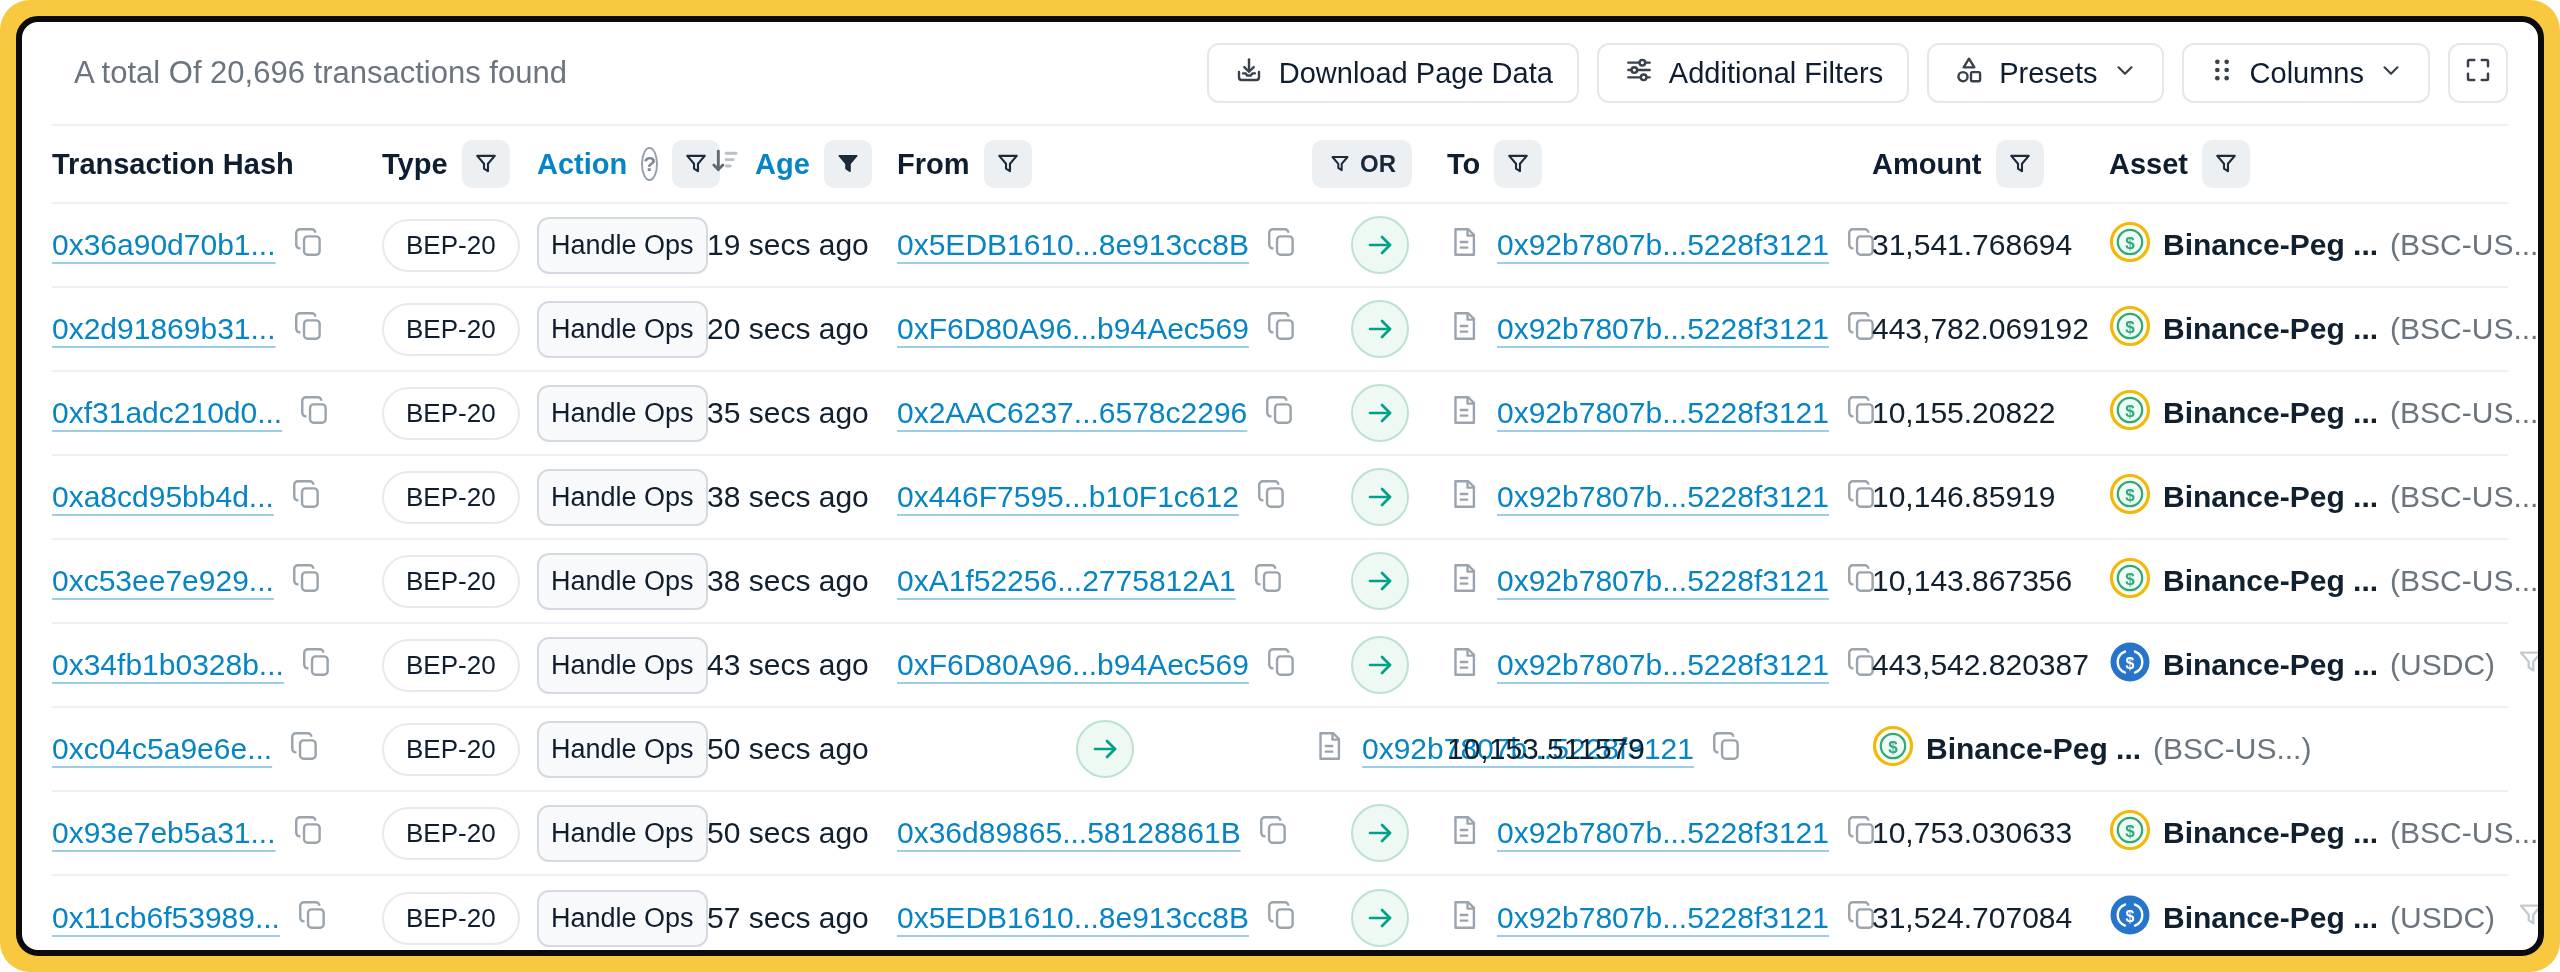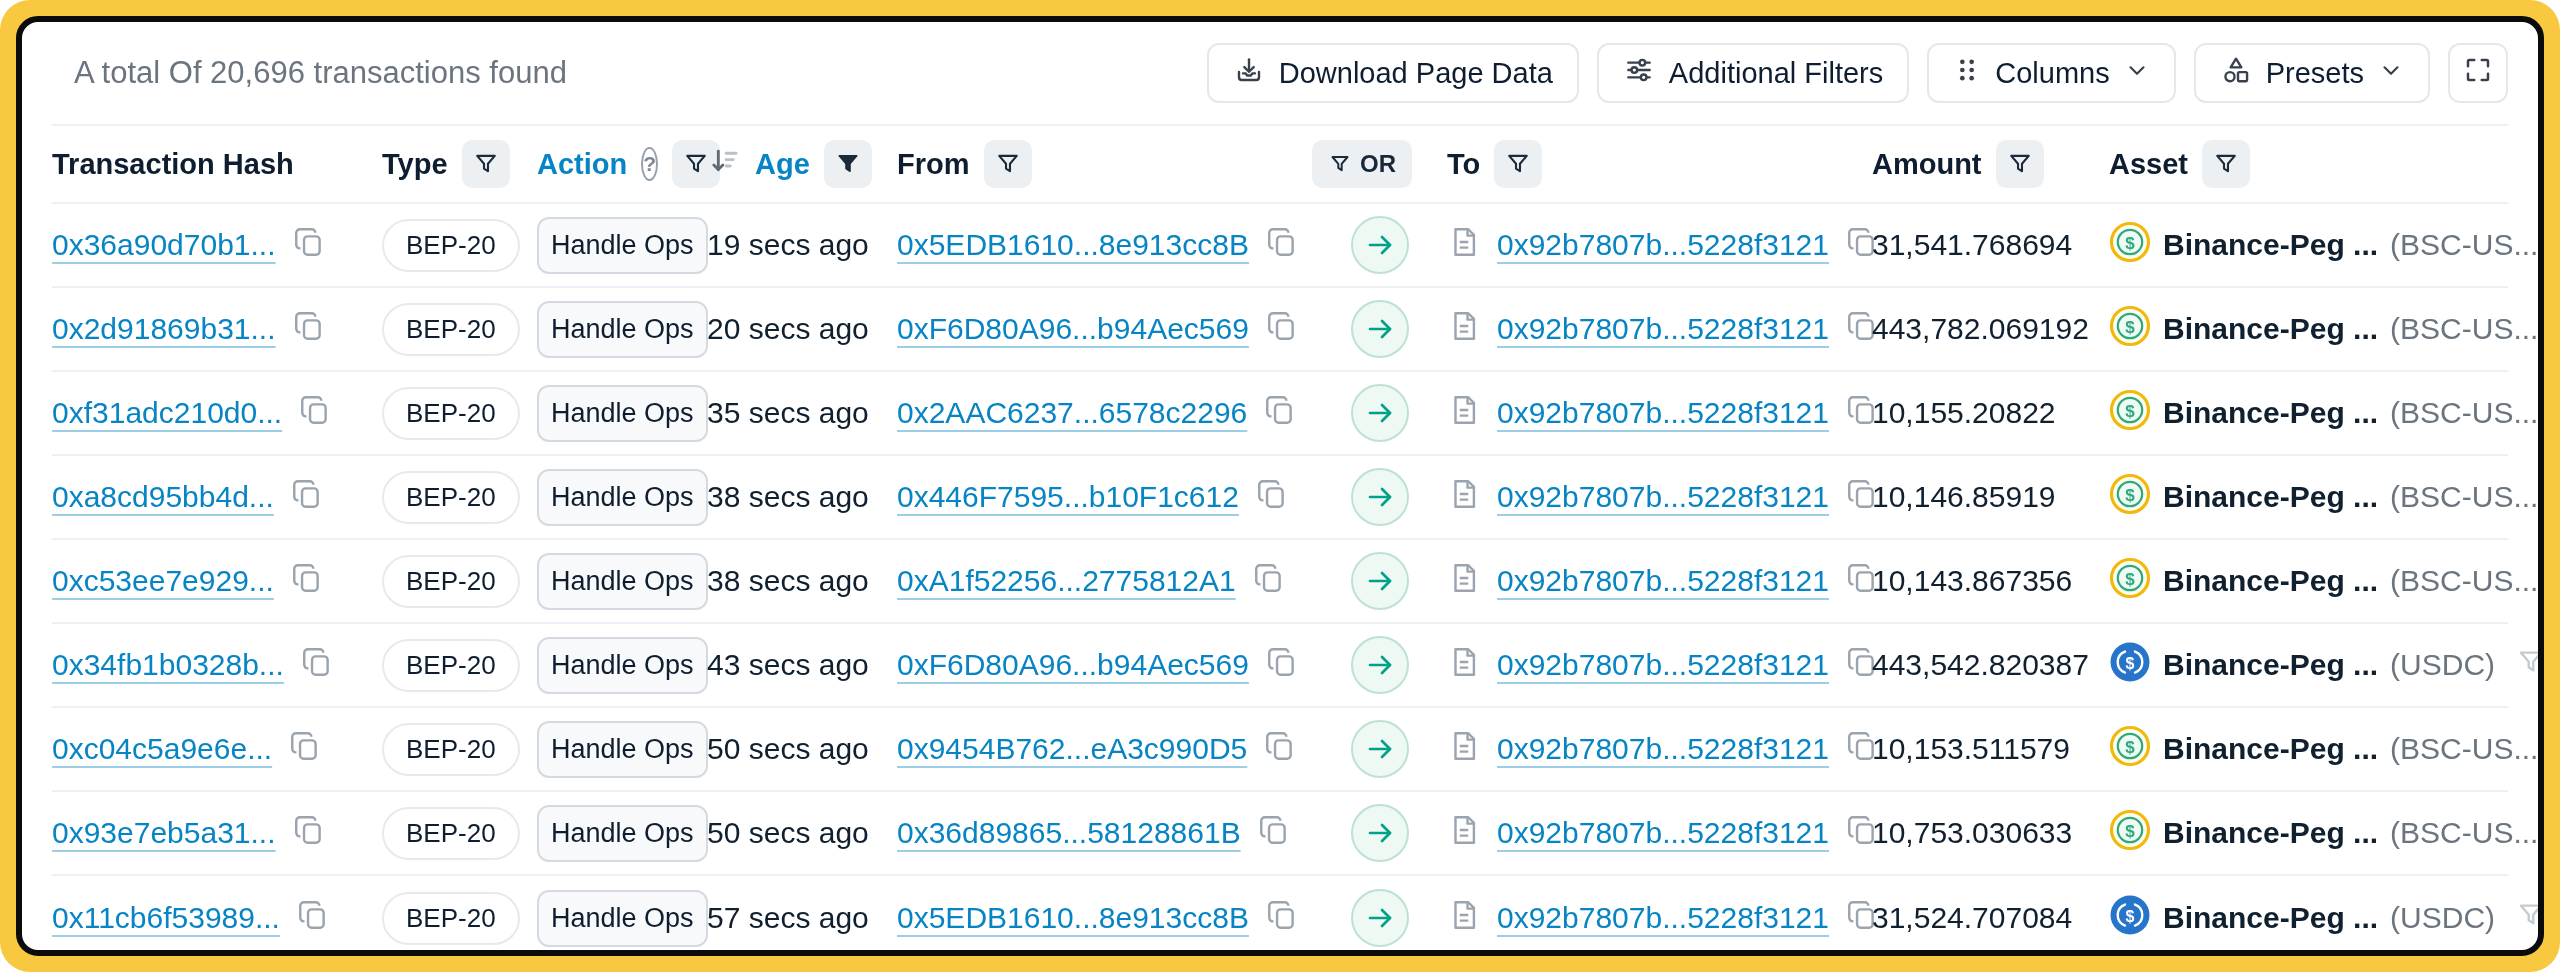--- a/index.html
+++ b/index.html
@@ -132,45 +132,45 @@
                 <path d="M4 6.5h16M4 12h16M4 17.5h16"></path>
                 <circle cx="14.5" cy="6.5" r="2.1" fill="#fff"></circle>
                 <circle cx="8.5" cy="12" r="2.1" fill="#fff"></circle>
                 <circle cx="15.5" cy="17.5" r="2.1" fill="#fff"></circle>
               </svg>
           </span>
           <span>Additional Filters</span>
         </button>
         <button class="tb-btn">
           <span>
+            <svg width="32" height="32" viewBox="0 0 24 24" fill="none" stroke="#39424c" stroke-width="1.8" stroke-linejoin="round">
+                <path d="M12 3.5l4 6.5H8l4-6.5z"></path>
+                <circle cx="7.5" cy="17" r="3.4"></circle>
+                <rect x="13.5" y="13.6" width="6.8" height="6.8" rx="1"></rect>
+              </svg>
+          </span>
+          <span>Presets</span>
+          <span>
+            <svg width="26" height="26" viewBox="0 0 24 24" fill="none" stroke="#39424c" stroke-width="2" stroke-linecap="round" stroke-linejoin="round">
+                <path d="M6 9.5l6 6 6-6"></path>
+              </svg>
+          </span>
+        </button>
+        <button class="tb-btn">
+          <span>
             <svg width="28" height="28" viewBox="0 0 24 24" fill="#39424c">
                 <circle cx="8" cy="5" r="2"></circle>
                 <circle cx="16" cy="5" r="2"></circle>
                 <circle cx="8" cy="12" r="2"></circle>
                 <circle cx="16" cy="12" r="2"></circle>
                 <circle cx="8" cy="19" r="2"></circle>
                 <circle cx="16" cy="19" r="2"></circle>
               </svg>
           </span>
           <span>Columns</span>
-          <span>
-            <svg width="26" height="26" viewBox="0 0 24 24" fill="none" stroke="#39424c" stroke-width="2" stroke-linecap="round" stroke-linejoin="round">
-                <path d="M6 9.5l6 6 6-6"></path>
-              </svg>
-          </span>
-        </button>
-        <button class="tb-btn">
-          <span>
-            <svg width="32" height="32" viewBox="0 0 24 24" fill="none" stroke="#39424c" stroke-width="1.8" stroke-linejoin="round">
-                <path d="M12 3.5l4 6.5H8l4-6.5z"></path>
-                <circle cx="7.5" cy="17" r="3.4"></circle>
-                <rect x="13.5" y="13.6" width="6.8" height="6.8" rx="1"></rect>
-              </svg>
-          </span>
-          <span>Presets</span>
           <span>
             <svg width="26" height="26" viewBox="0 0 24 24" fill="none" stroke="#39424c" stroke-width="2" stroke-linecap="round" stroke-linejoin="round">
                 <path d="M6 9.5l6 6 6-6"></path>
               </svg>
           </span>
         </button>
         <button class="tb-btn square">
           <span>
             <svg width="30" height="30" viewBox="0 0 24 24" fill="none" stroke="#39424c" stroke-width="2" stroke-linecap="round" stroke-linejoin="round">
                 <path d="M4 9V5a1 1 0 0 1 1-1h4"></path>
@@ -699,29 +699,20 @@
     </div>
     <div class="cell">
       <span class="badge">BEP-20</span>
     </div>
     <div class="cell">
       <button class="ops-btn">Handle Ops</button>
     </div>
     <div class="cell">
       <span class="age">50 secs ago</span>
     </div>
-    <div class="cell">
-      <a class="lnk">0x9454B762...eA3c990D5</a>
-      <span class="copy">
-        <svg width="34" height="34" viewBox="0 0 24 24" fill="none" stroke="#9aa4ae" stroke-width="1.7" stroke-linejoin="round">
-                <rect x="8.5" y="8" width="11" height="13" rx="2.5"></rect>
-                <path d="M6 16.5h-.5A2.5 2.5 0 0 1 3 14V5.5A2.5 2.5 0 0 1 5.5 3H14a2.5 2.5 0 0 1 2.5 2.5"></path>
-              </svg>
-      </span>
-    </div>
     <div class="cell center">
       <span class="arrow-circle">
         <svg width="32" height="32" viewBox="0 0 24 24" fill="none" stroke="#00A186" stroke-width="2" stroke-linecap="round" stroke-linejoin="round">
                 <path d="M4.5 12h15"></path>
                 <path d="M13.5 6l6 6-6 6"></path>
               </svg>
       </span>
     </div>
     <div class="cell">
       <span>

